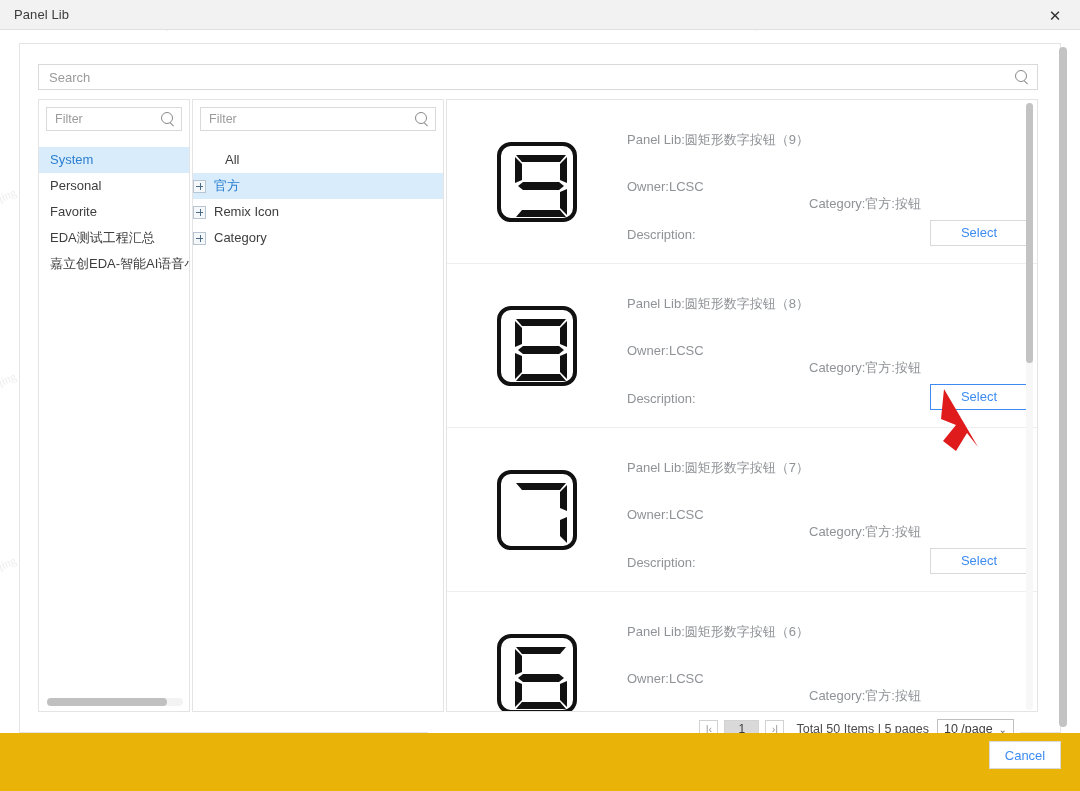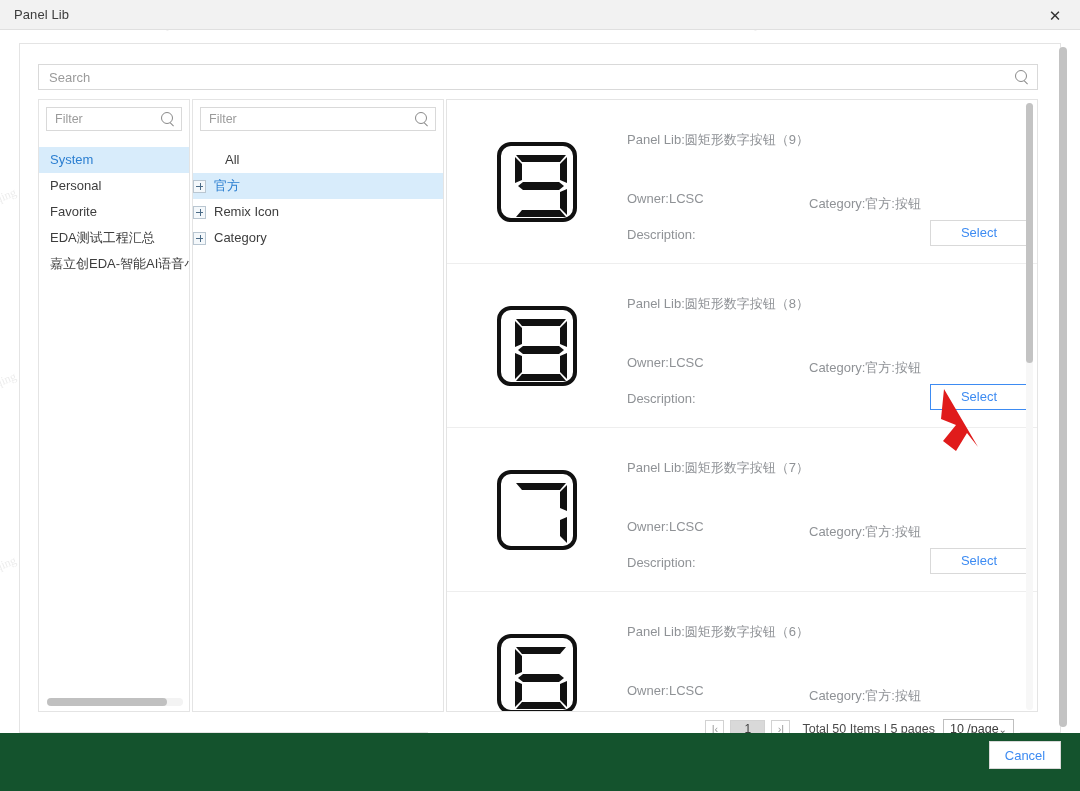--- a/index.html
+++ b/index.html
@@ -202,21 +202,21 @@
   }
   .item-title {
     font-size: 13px; color: #8f9296;
     margin-bottom: 30px;
   }
   .item-meta {
     font-size: 13px; color: #8f9296;
     position: relative; height: 18px;
     margin-bottom: 30px;
   }
-  .meta-owner { position: absolute; left: 0; top: 12px; }
+  .meta-owner { position: absolute; left: 0; top: 0; }
   .meta-category { position: absolute; left: 182px; top: 16px; }
   .item-desc {
     font-size: 13px; color: #8f9296;
   }
 
   .select-btn {
     position: absolute; right: 11px; bottom: 9px;
     width: 98px; height: 26px;
     border: 1px solid #d9d9d9;
     background: #ffffff;
@@ -284,30 +284,30 @@
     font-size: 12.5px; color: #4b4b4b;
     margin: 0 8px 0 9px;
     white-space: nowrap;
   }
   .pg-size {
     height: 21px;
     border: 1px solid #bfbfbf;
     background: #fff;
     font-size: 12.5px; color: #3c3c3c;
     padding: 0 6px;
-    display: flex; align-items: center; 
+    display: flex; align-items: center; gap: 6px;
     cursor: pointer;
   }
   .caret { font-size: 10px; color: #666; }
 
   
   .footer {
     position: absolute; left: 0; bottom: 0;
     width: 1080px; height: 58px;
-    background: #14532d;
+    background: #eab308;
   }
   .cancel-btn {
     position: absolute; right: 19px; top: 8px;
     width: 72px; height: 28px;
     border: 1px solid #d9d9d9;
     background: #fff;
     color: #3d8bf2;
     font-family: inherit; font-size: 13px;
     cursor: pointer; padding: 0;
   }

